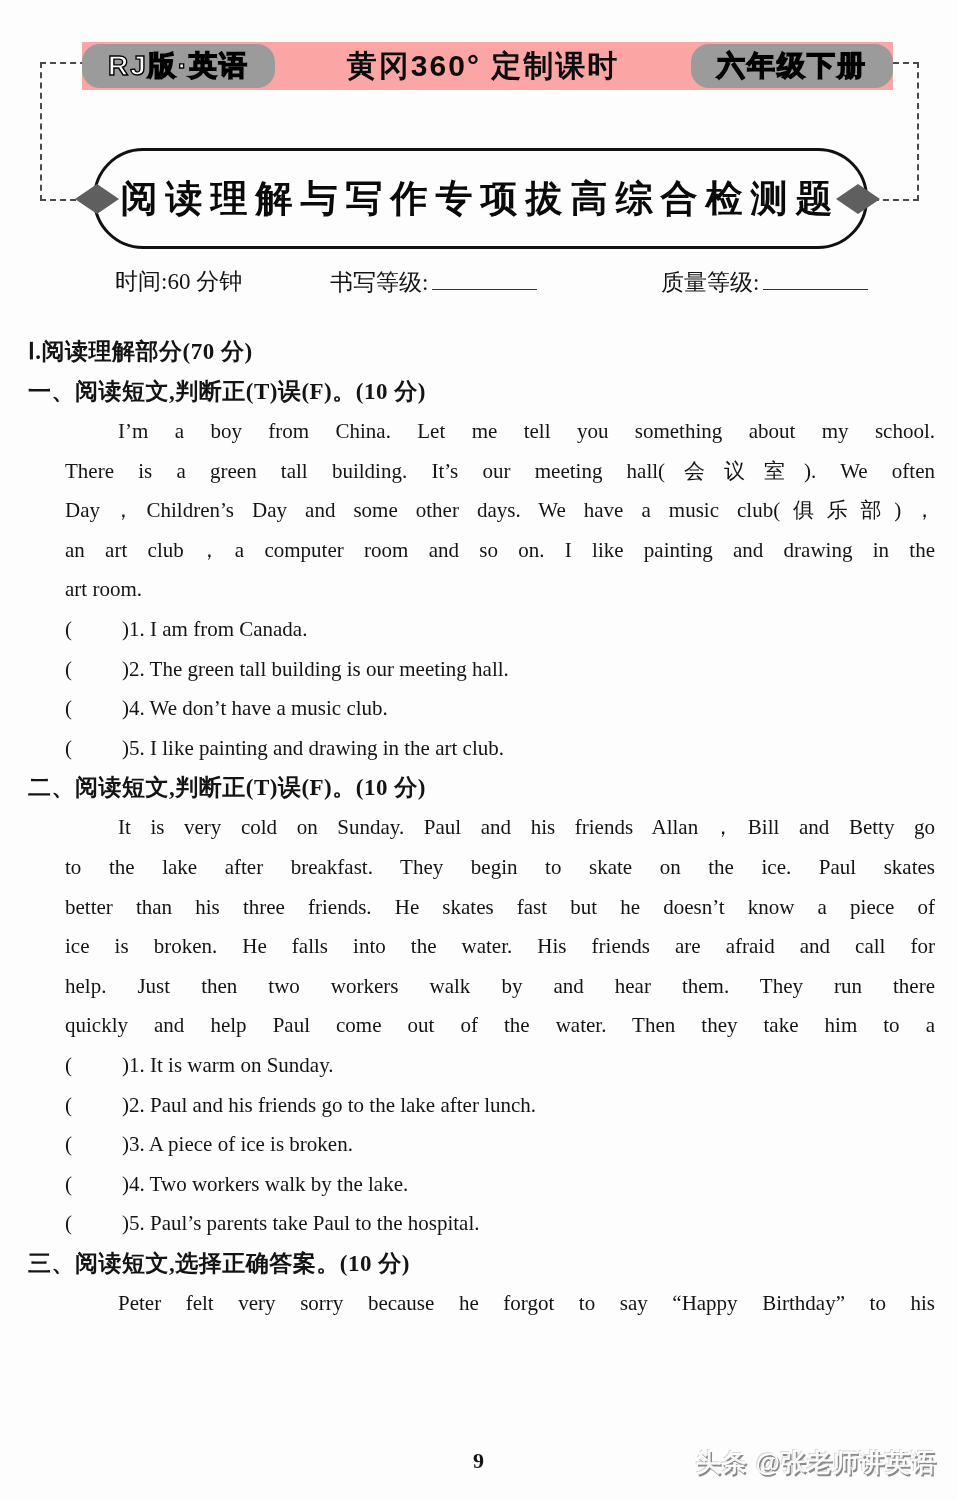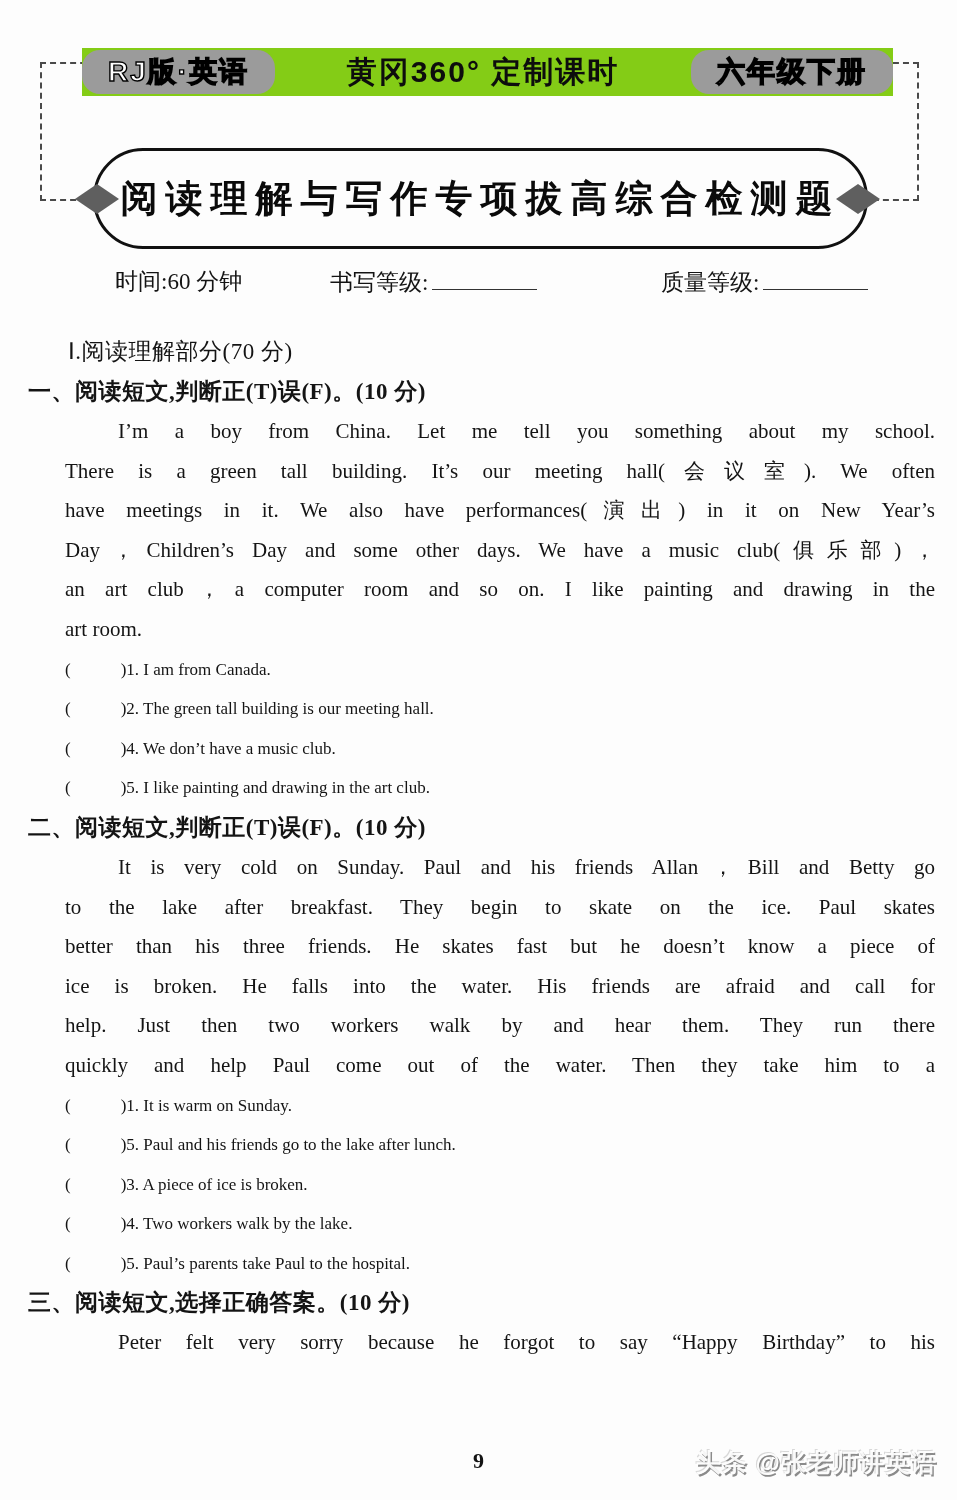--- a/index.html
+++ b/index.html
@@ -14,24 +14,23 @@
   }
   
   .dashed-frame{
     position:absolute;left:40px;top:62px;width:875px;height:135px;
     border:2px dashed #4a4a4a;
     z-index:0;
   }
   
   .header-row{
     position:absolute;left:82px;top:42px;width:811px;height:48px;
-    background:#84cc16;
+    background:#fca5a5;
     display:flex;align-items:center;justify-content:space-between;
     z-index:1;
-    margin-top:6px;
   }
   .badge{
     display:inline-flex;align-items:center;justify-content:center;
     background:var(--badge-bg,#9b9b9b);
     border-radius:18px;
     height:44px;
     padding:0 26px;
     font-family:"Liberation Sans", sans-serif;
     font-size:28px;font-weight:bold;
     color:#ffffff;
@@ -75,39 +74,38 @@
   .info-writing{left:330px;}
   .info-quality{left:613px;margin-left:48px;}
   .blank-line{
     display:inline-block;width:105px;height:1em;
     border-bottom:1.5px solid #333;
     margin-left:4px;vertical-align:baseline;
   }
   
   .content{position:absolute;left:28px;top:332px;width:907px;z-index:1;}
   .part-heading{
-    font-size:23px;font-weight:normal;line-height:40px;
+    font-size:23px;font-weight:bold;line-height:40px;
     font-family:"Liberation Serif", sans-serif;
     letter-spacing:0.5px;
-    margin-left:40px;
   }
   .sec-heading{
     font-size:23px;font-weight:bold;line-height:40px;
     font-family:"Liberation Serif", sans-serif;
     letter-spacing:0.5px;
   }
   .passage{margin-left:37px;width:870px;font-size:21px;}
   .pline{
     line-height:39.6px;
     text-align:justify;text-align-last:justify;
     white-space:normal;
   }
   .pline.noj{text-align-last:auto;}
   .pline.first{text-indent:53px;}
-  .questions{margin-left:37px;width:870px;font-size:17px;}
+  .questions{margin-left:37px;width:870px;font-size:21px;}
   .q{line-height:39.6px;white-space:nowrap;}
   .q .gap{display:inline-block;width:50px;}
   
   .page-num{
     position:absolute;left:0;right:0;top:1448px;
     text-align:center;
     font-size:22px;font-weight:bold;
     font-family:"Liberation Serif", serif;
   }
   .watermark{
@@ -145,21 +143,20 @@
     <span class="info-item info-quality"><span>质量等级:</span><span class="blank-line"></span></span>
   </div>
 
   <div class="content">
     <div class="part-heading">Ⅰ.阅读理解部分(70 分)</div>
     <div id="sections">
         <div class="sec-heading">一、阅读短文,判断正(T)误(F)。(10 分)</div>
         <div class="passage">
           <div class="pline first">I’m a boy from China. Let me tell you something about my school.</div>
           <div class="pline">There is a green tall building. It’s our meeting hall(会议室). We often</div>
-          <div class="pline">have meetings in it. We also have performances(演出) in it on New Year’s</div>
           <div class="pline">Day，Children’s Day and some other days. We have a music club(俱乐部)，</div>
           <div class="pline">an art club，a computer room and so on. I like painting and drawing in the</div>
           <div class="pline noj">art room.</div>
         </div>
         <div class="questions">
           <div class="q"><span>(</span><span class="gap"></span><span>)1. I am from Canada.</span></div>
           <div class="q"><span>(</span><span class="gap"></span><span>)2. The green tall building is our meeting hall.</span></div>
           <div class="q"><span>(</span><span class="gap"></span><span>)4. We don’t have a music club.</span></div>
           <div class="q"><span>(</span><span class="gap"></span><span>)5. I like painting and drawing in the art club.</span></div>
         </div>
@@ -167,21 +164,21 @@
         <div class="passage">
           <div class="pline first">It is very cold on Sunday. Paul and his friends Allan，Bill and Betty go</div>
           <div class="pline">to the lake after breakfast. They begin to skate on the ice. Paul skates</div>
           <div class="pline">better than his three friends. He skates fast but he doesn’t know a piece of</div>
           <div class="pline">ice is broken. He falls into the water. His friends are afraid and call for</div>
           <div class="pline">help. Just then two workers walk by and hear them. They run there</div>
           <div class="pline">quickly and help Paul come out of the water. Then they take him to a</div>
         </div>
         <div class="questions">
           <div class="q"><span>(</span><span class="gap"></span><span>)1. It is warm on Sunday.</span></div>
-          <div class="q"><span>(</span><span class="gap"></span><span>)5. Paul and his friends go to the lake after lunch.</span></div>
+          <div class="q"><span>(</span><span class="gap"></span><span>)2. Paul and his friends go to the lake after lunch.</span></div>
           <div class="q"><span>(</span><span class="gap"></span><span>)3. A piece of ice is broken.</span></div>
           <div class="q"><span>(</span><span class="gap"></span><span>)4. Two workers walk by the lake.</span></div>
           <div class="q"><span>(</span><span class="gap"></span><span>)5. Paul’s parents take Paul to the hospital.</span></div>
         </div>
         <div class="sec-heading">三、阅读短文,选择正确答案。(10 分)</div>
         <div class="passage">
           <div class="pline first">Peter felt very sorry because he forgot to say “Happy Birthday” to his</div>
         </div>
       </div>
   </div>

